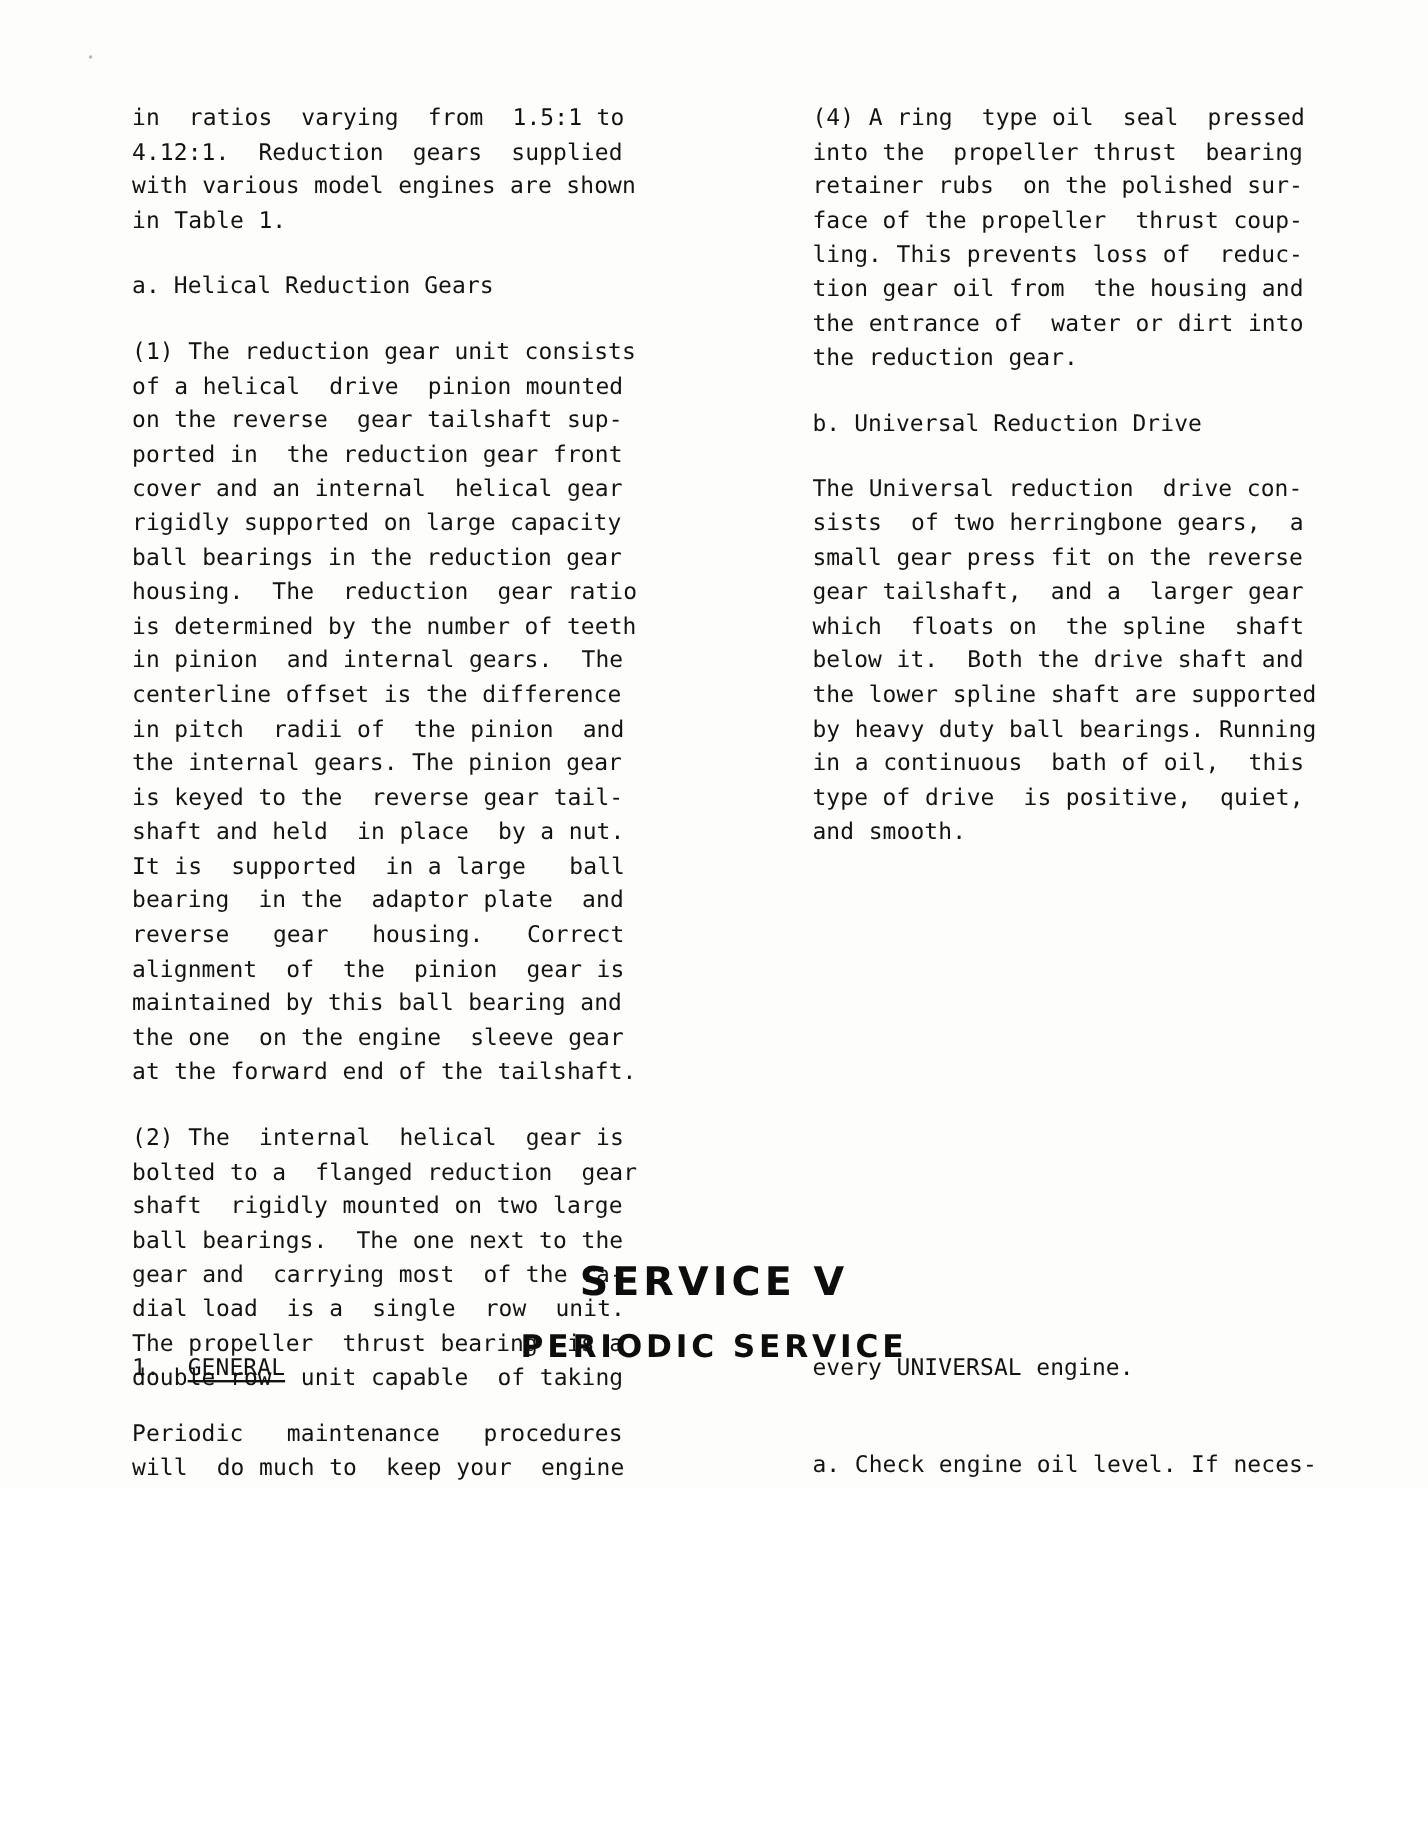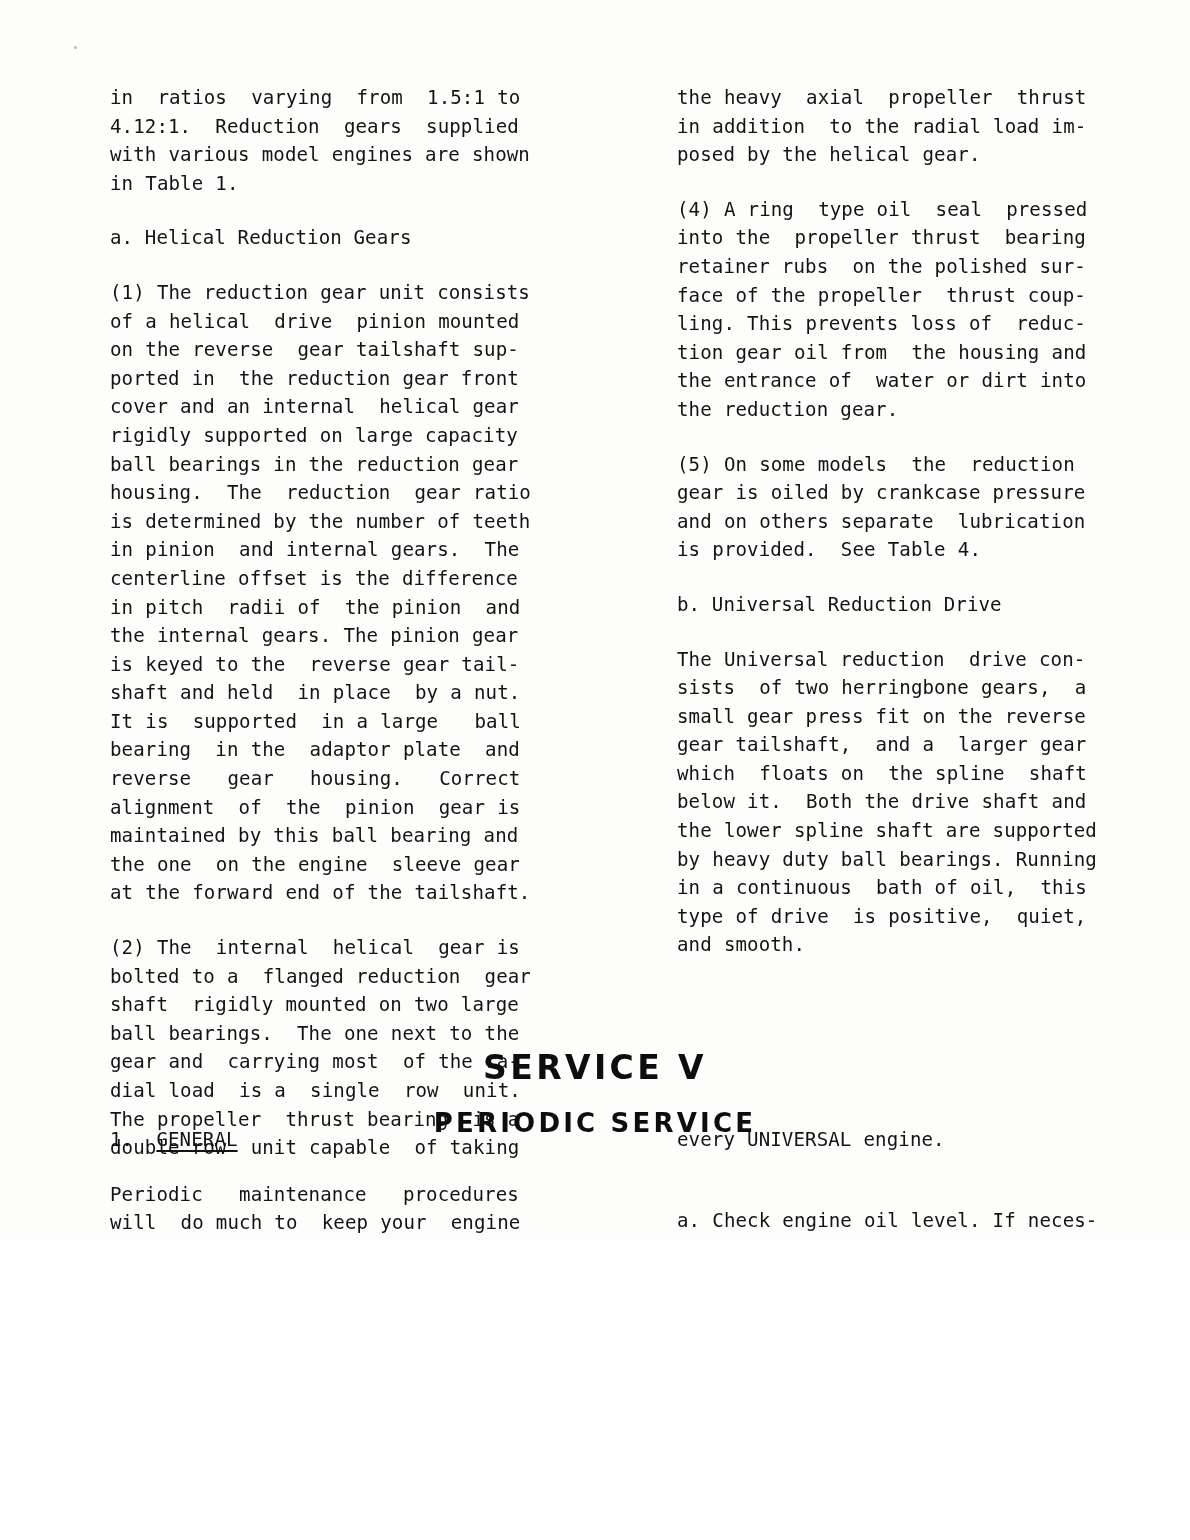--- a/index.html
+++ b/index.html
@@ -175,35 +175,28 @@
 bolted to a  flanged reduction  gear
 shaft  rigidly mounted on two large
 ball bearings.  The one next to the
 gear and  carrying most  of the ra-
 dial load  is a  single  row  unit.
 The propeller  thrust bearing  is a
 double row  unit capable  of taking</p>
     </div>
 
     <div class="col">
-      <p class="para">the heavy  axial  propeller  thrust
-in addition  to the radial load im-
-posed by the helical gear.</p>
       <p class="para">(4) A ring  type oil  seal  pressed
 into the  propeller thrust  bearing
 retainer rubs  on the polished sur-
 face of the propeller  thrust coup-
 ling. This prevents loss of  reduc-
 tion gear oil from  the housing and
 the entrance of  water or dirt into
 the reduction gear.</p>
-      <p class="para">(5) On some models  the  reduction
-gear is oiled by crankcase pressure
-and on others separate  lubrication
-is provided.  See Table 4.</p>
       <p class="runhead">b. Universal Reduction Drive</p>
       <p class="para">The Universal reduction  drive con-
 sists  of two herringbone gears,  a
 small gear press fit on the reverse
 gear tailshaft,  and a  larger gear
 which  floats on  the spline  shaft
 below it.  Both the drive shaft and
 the lower spline shaft are supported
 by heavy duty ball bearings. Running
 in a continuous  bath of oil,  this

